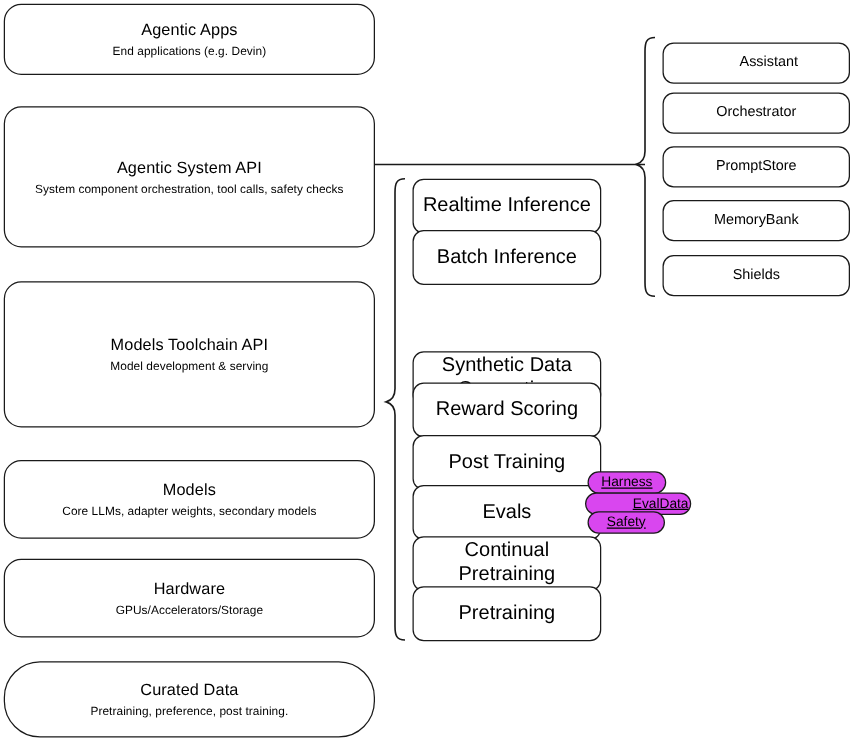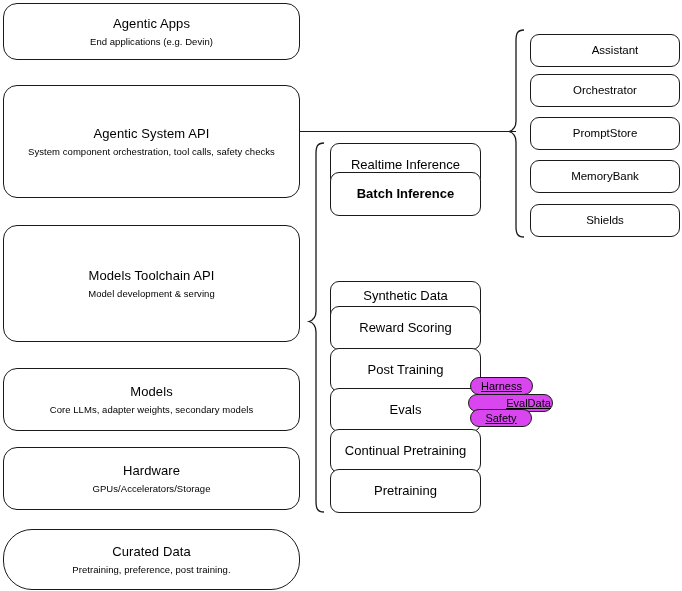--- a/index.html
+++ b/index.html
@@ -47,21 +47,21 @@
     font-size: 9.5px;
     margin-top: 5px;
     letter-spacing: 0.05px;
   }
   
   .mid {
     left: 330px;
     width: 151px;
     height: 44px;
     border-radius: 9px;
-    font-size: 13px;
+    font-size: 16px;
   }
   
   .right {
     left: 530px;
     width: 150px;
     height: 33px;
     border-radius: 9px;
     font-size: 11.5px;
   }
   
@@ -134,21 +134,21 @@
   </div>
 
   <div class="node layer" style="top:529px; height:61px;border-radius:29px;">
     <div class="title">Curated Data</div>
     <div class="sub">Pretraining, preference, post training.</div>
   </div>
 
   <div class="node mid" style="top:143px;">
     <span>Realtime Inference</span>
   </div>
-  <div class="node mid" style="top:172px;font-weight:bold;">
+  <div class="node mid" style="top:184px;">
     <span>Batch Inference</span>
   </div>
   <div class="node mid" style="top:281px;">
     <span>Synthetic Data Generation</span>
   </div>
   <div class="node mid" style="top:306px;">
     <span>Reward Scoring</span>
   </div>
   <div class="node mid" style="top:348px;">
     <span>Post Training</span>

